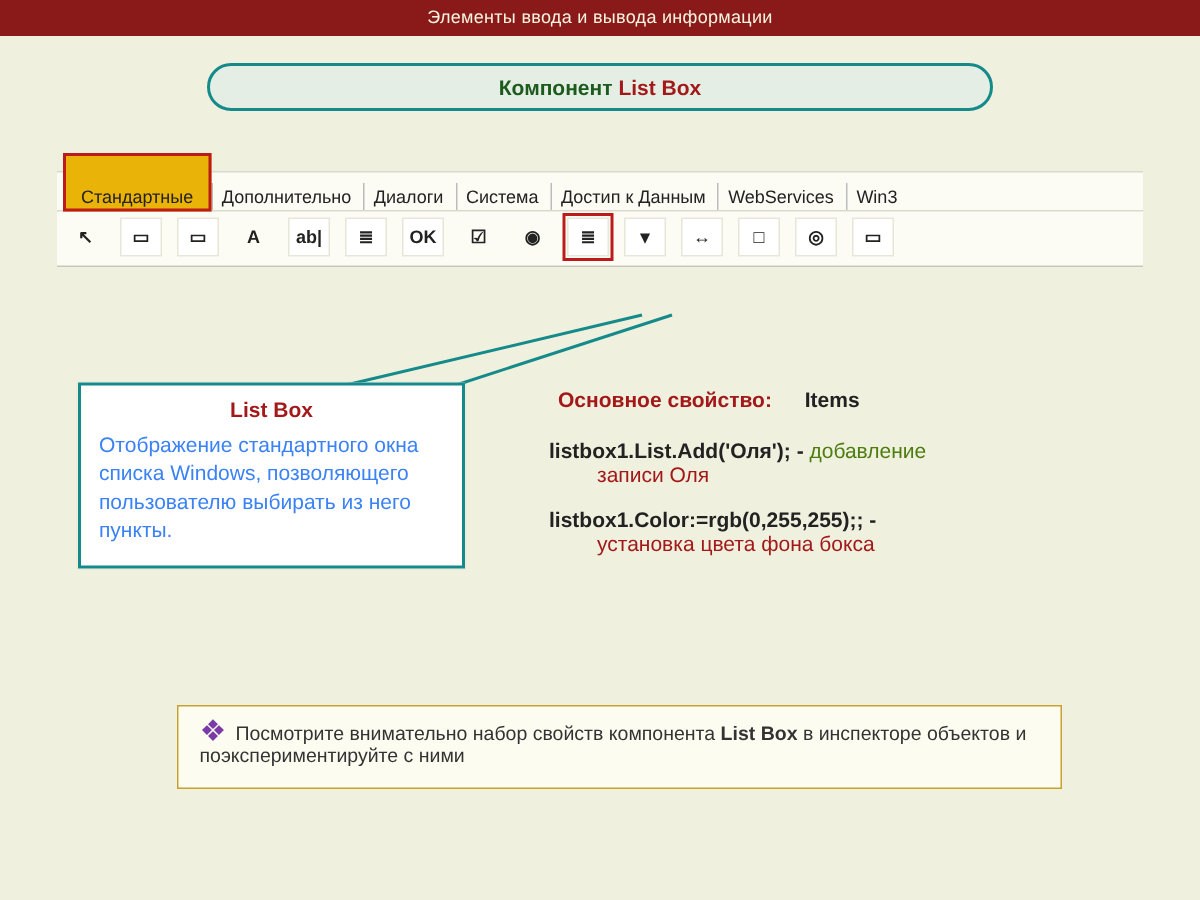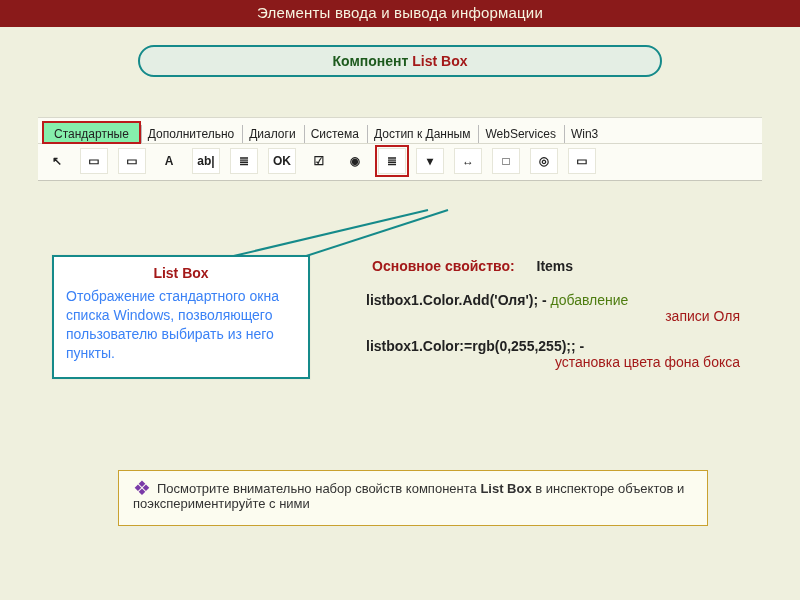--- a/index.html
+++ b/index.html
@@ -11,21 +11,21 @@
     font-family: Verdana, Arial, sans-serif;
     font-size: 14px;
     color: #333;
     position: relative;
     overflow: hidden;
   }
   .header-bar {
     background: #8a1a1a;
     color: #f7f4e0;
     text-align: center;
-    font-size: 15px;
+    font-size: 12px;
     padding: 4px 0 6px;
     letter-spacing: .2px;
   }
   .title-box {
     margin: 18px auto 0;
     width: 520px;
     border: 2px solid #158a8a;
     border-radius: 16px;
     background: #e4eee4;
     text-align: center;
@@ -55,22 +55,22 @@
   }
   .tab {
     padding: 2px 8px 2px 6px;
     border-left: 1px solid #bbb;
     white-space: nowrap;
     color: #222;
   }
   .tab:first-child { border-left: none; }
   .tab.active {
     border: 2px solid #bb1b1b;
-    background: #86efac;
-    padding: 4px 10px 1px;
+    background: #eab308;
+    padding: 20px 10px 1px;
     position: relative;
     top: 1px;
   }
   .icon-row {
     display: flex;
     align-items: center;
     gap: 10px;
     padding: 4px 6px 6px;
     border-top: 1px solid #d9d9cc;
   }
@@ -125,21 +125,21 @@
   }
   .right-block .prop-line {
     color: #222;
     margin-bottom: 18px;
   }
   .right-block .prop-line .label { color: #a31919; font-weight: bold; margin-left: 12px; }
   .right-block .prop-line .val { color: #222; font-weight: bold; margin-left: 18px;}
   .code-line { margin-bottom: 14px; padding-left: 6px; }
   .code-line .code { color: #222; font-weight: bold; }
   .code-line .comment { color: #4d7c0f; }
-  .code-indent { display: block; padding-left: 32px; color:#a31919;text-align:right;}
+  .code-indent { display: block; padding-left: 32px; color:#a31919;}
 
   
   .note-box {
     position: absolute;
     left: 118px;
     top: 470px;
     width: 560px;
     background: #fcfcf0;
     border: 1px solid #c9a12f;
     padding: 10px 14px 14px 14px;
@@ -209,21 +209,21 @@
   <div class="title">List Box</div>
   <div class="body">Отображение стандартного окна списка Windows, позволяющего пользователю выбирать из него пункты.</div>
 </div>
 
 <div class="right-block">
   <div class="prop-line">
     <span class="label">Основное свойство:</span>
     <span class="val">Items</span>
   </div>
   <div class="code-line">
-    <span class="code">listbox1.Color.Add('Оля'); - </span><span class="comment">добавление</span>
+    <span class="code">listbox1.List.Add('Оля'); - </span><span class="comment">добавление</span>
     <span class="code-indent">записи Оля</span>
   </div>
   <div class="code-line">
     <span class="code">listbox1.Color:=rgb(0,255,255);; -</span>
     <span class="code-indent">установка цвета фона бокса</span>
   </div>
 </div>
 
 <div class="note-box">
   <span class="mark">❖</span>

